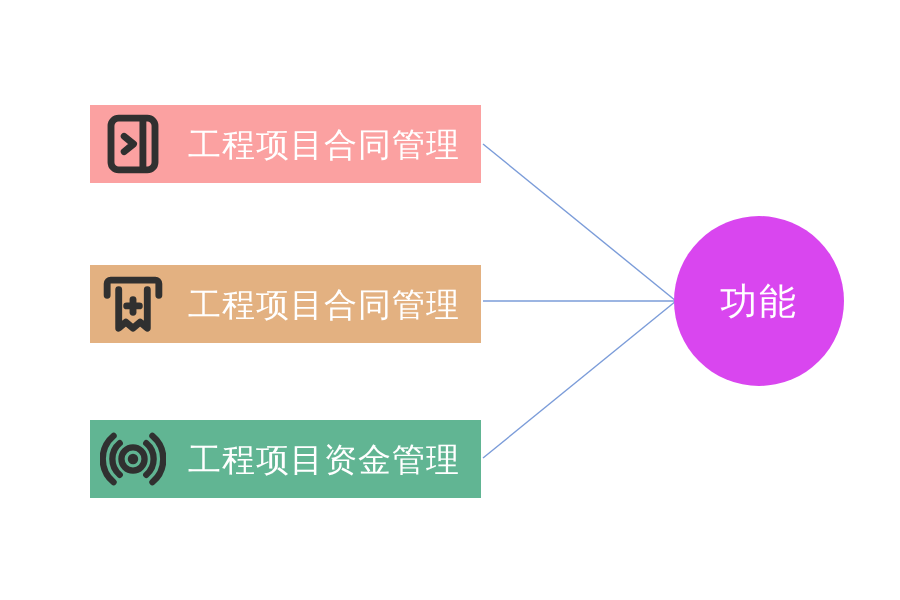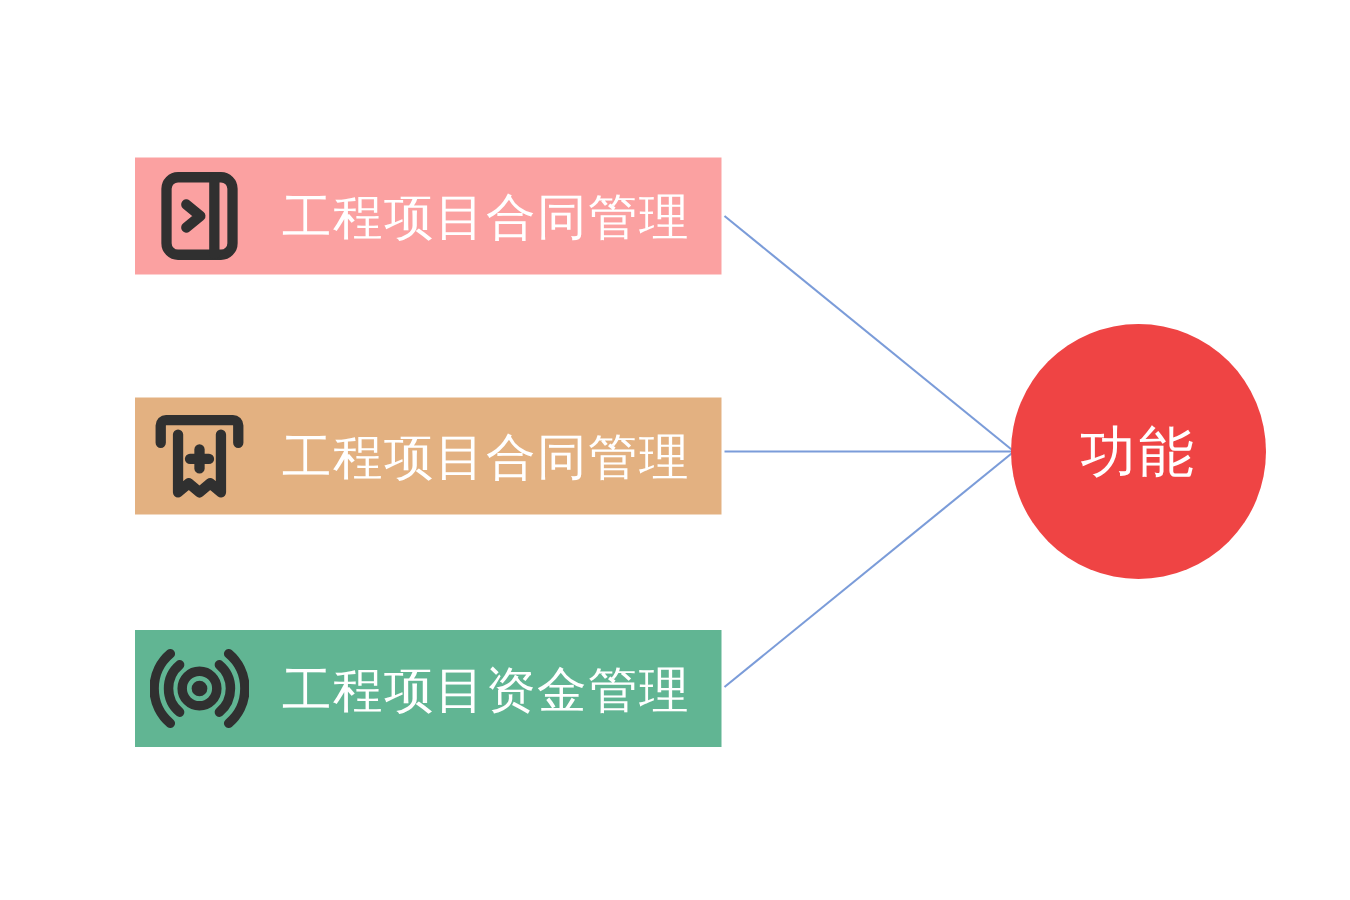--- a/index.html
+++ b/index.html
@@ -51,21 +51,21 @@
     white-space: nowrap;
     line-height: 1;
   }
   .hub {
     position: absolute;
     left: 674px;
     top: 216px;
     width: 170px;
     height: 170px;
     border-radius: 50%;
-    background: #ef4444;
+    background: #d946ef;
     display: flex;
     align-items: center;
     justify-content: center;
   }
   .hub-label {
     color: #ffffff;
     font-size: 37px;
     letter-spacing: 2px;
     line-height: 1;
   }

